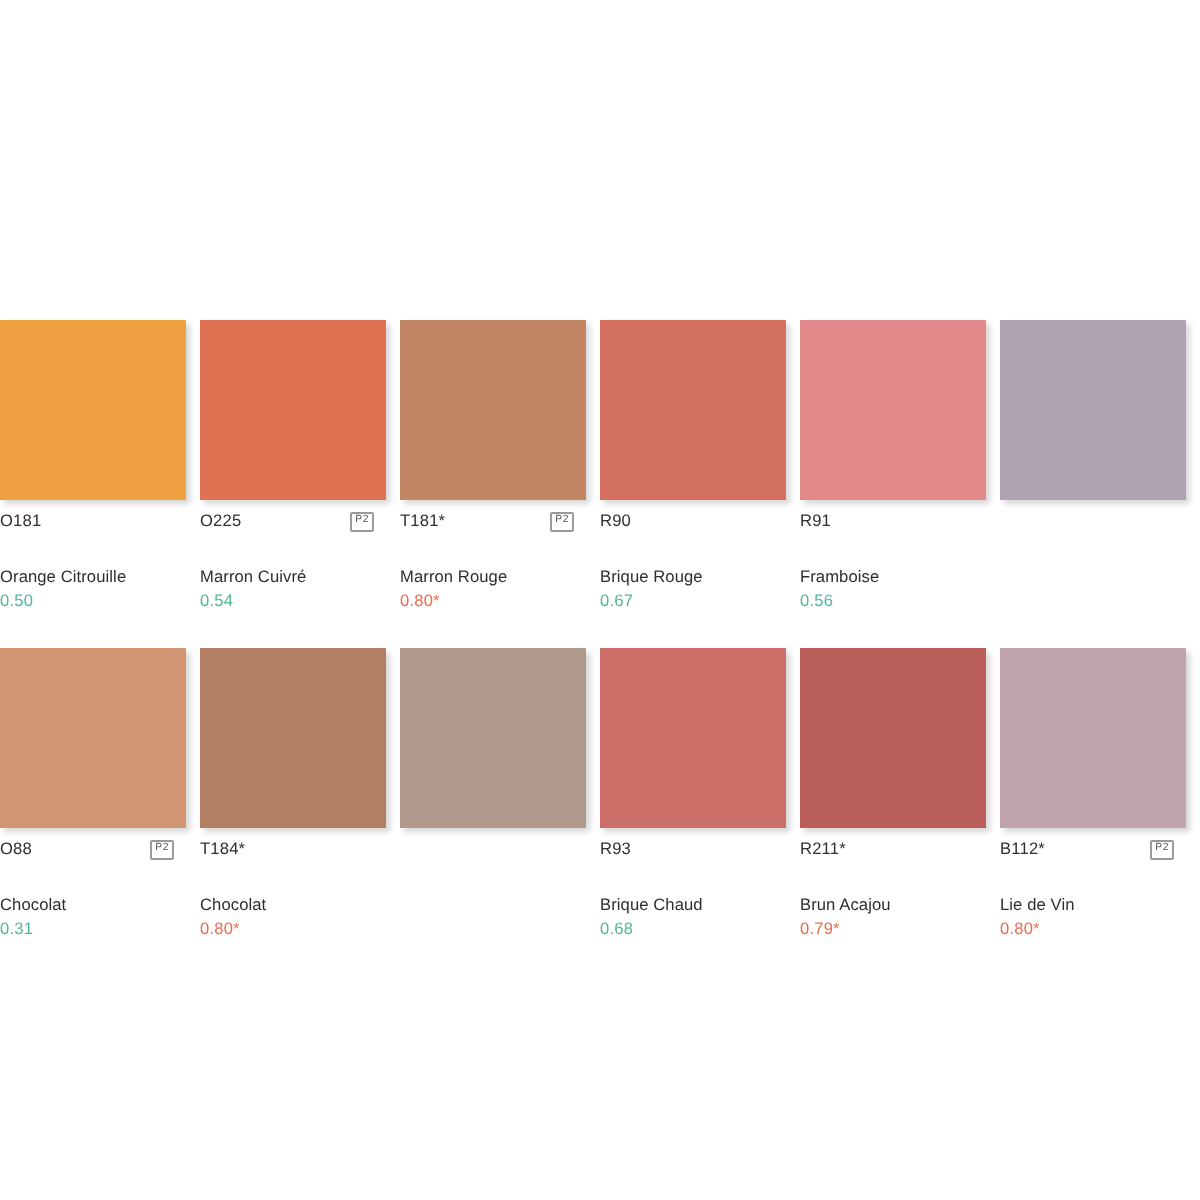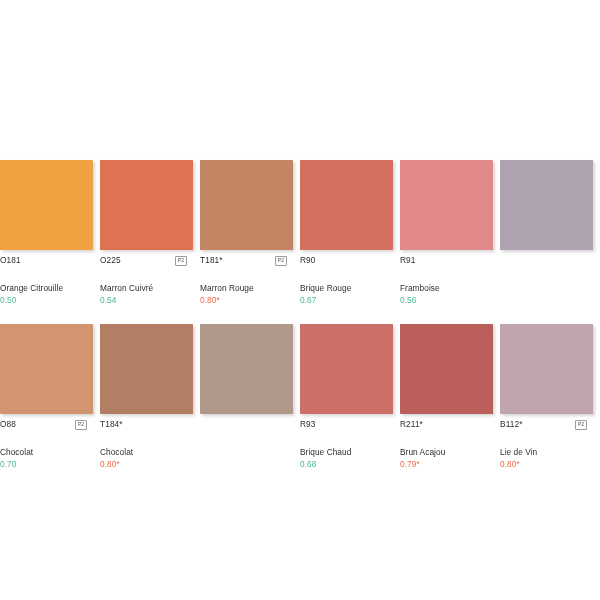--- a/index.html
+++ b/index.html
@@ -172,21 +172,21 @@
       </div>
       <div class="swatch-row">
         <div class="swatch-cell">
           <div class="swatch-chip" style="background: rgb(209, 149, 113);"></div>
           <div class="swatch-info">
             <div class="code-line">
               <span class="swatch-code">O88</span>
               <span class="p2-badge">P2</span>
             </div>
             <div class="swatch-name">Chocolat</div>
-            <div class="swatch-value val-green">0.70</div>
+            <div class="swatch-value val-green">0.31</div>
           </div>
         </div>
         <div class="swatch-cell">
           <div class="swatch-chip" style="background: rgb(179, 127, 100);"></div>
           <div class="swatch-info">
             <div class="code-line">
               <span class="swatch-code">T184*</span>
               <span class="p2-badge hidden">P2</span>
             </div>
             <div class="swatch-name">Chocolat</div>

